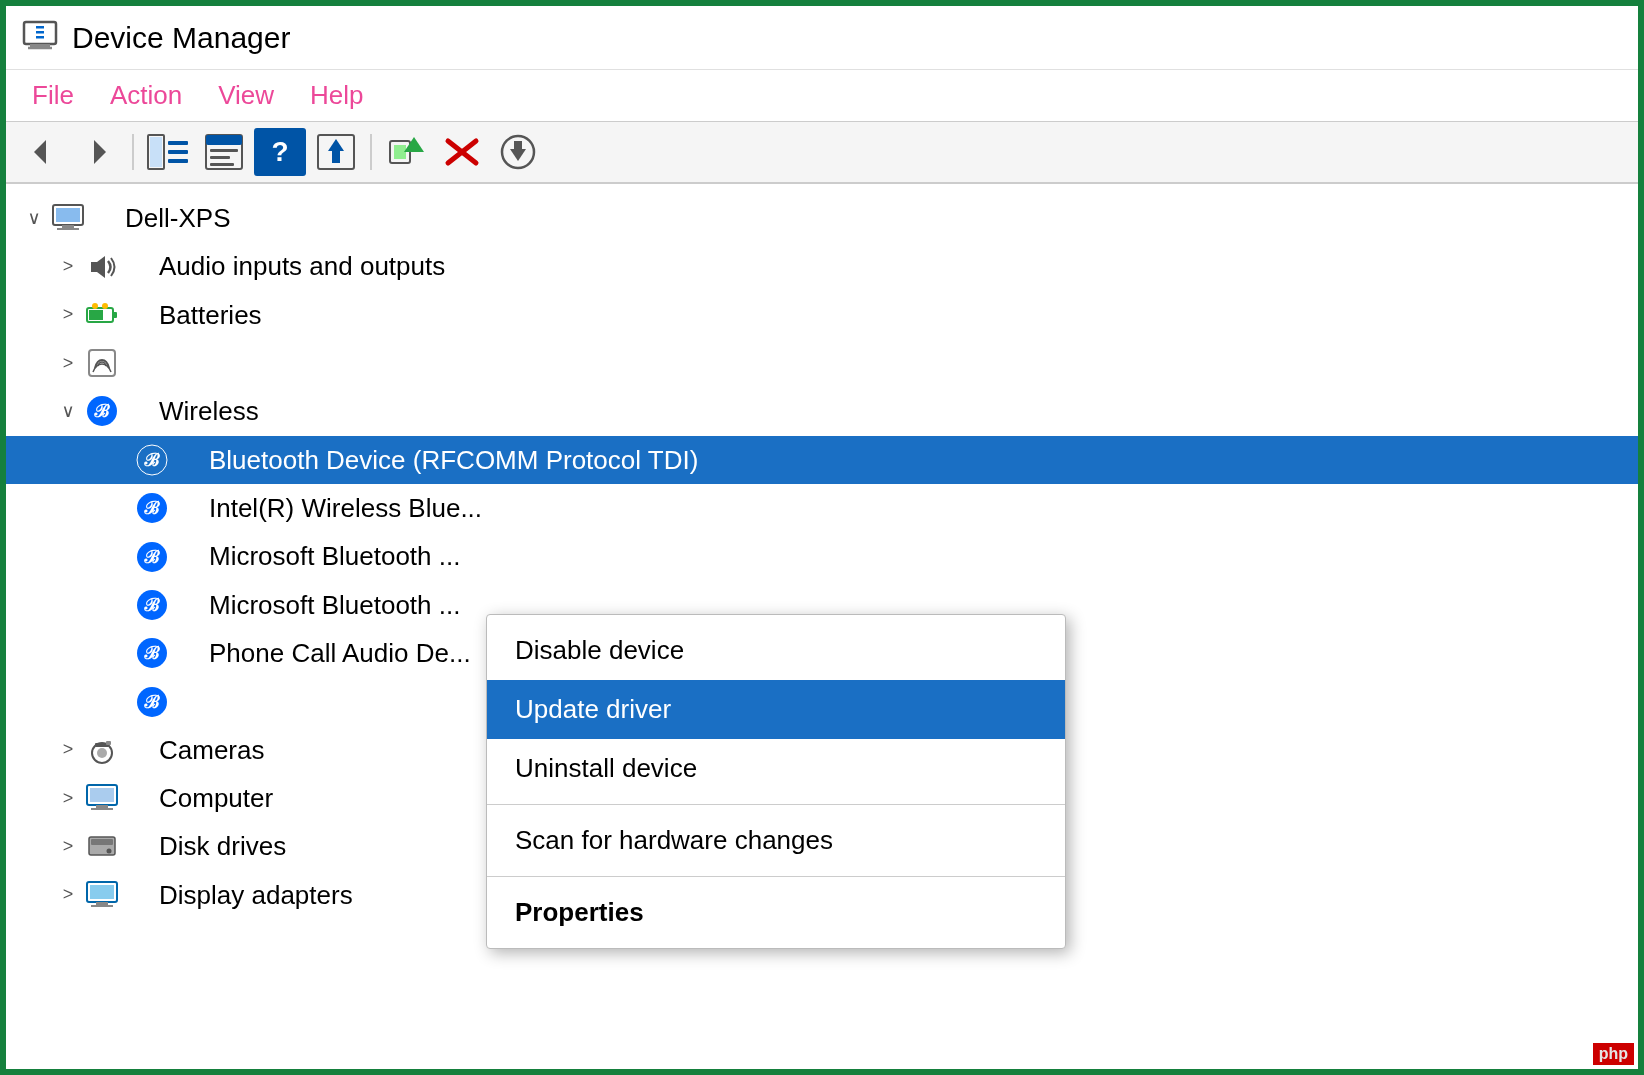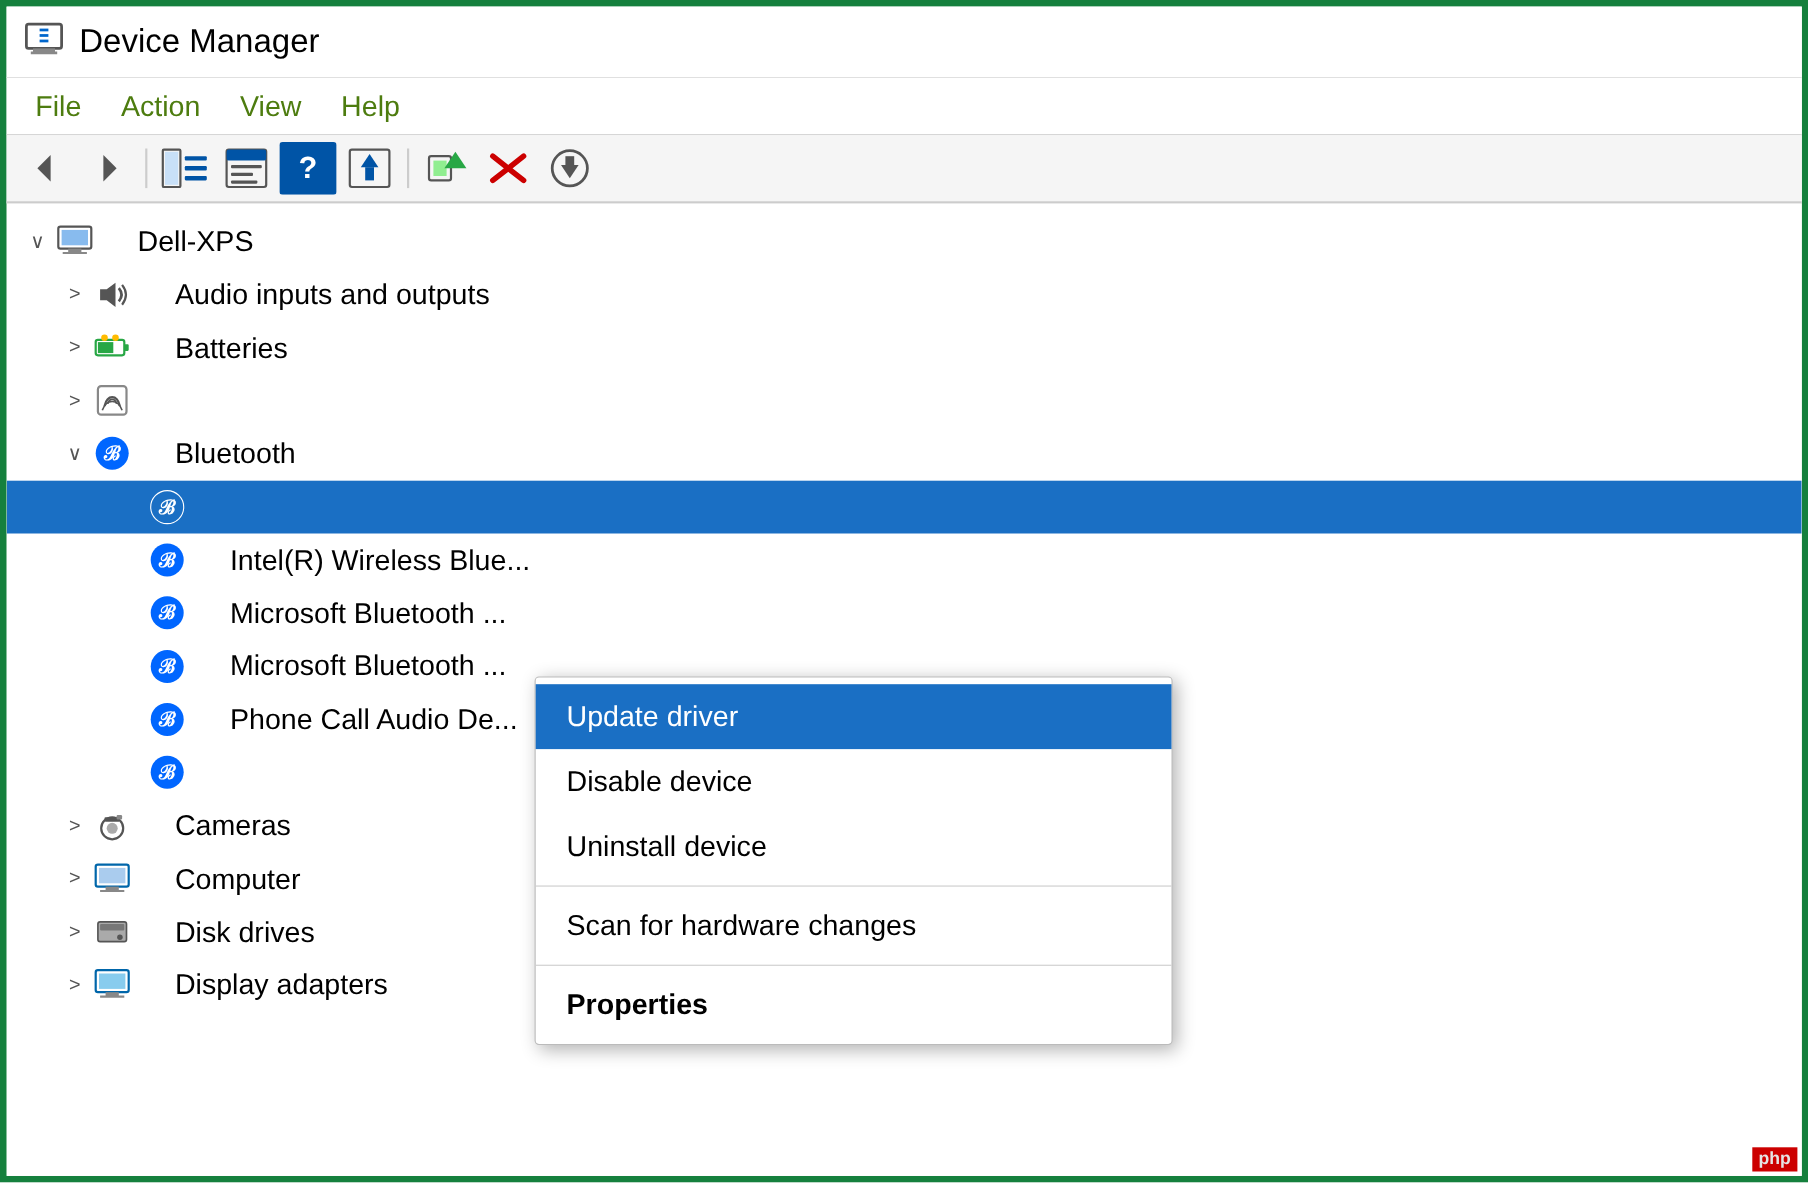--- a/index.html
+++ b/index.html
@@ -38,21 +38,21 @@
     .menu-bar {
       display: flex;
       gap: 0;
       padding: 4px 8px;
       background: #ffffff;
       border-bottom: 1px solid #ccc;
     }
     .menu-item {
       padding: 6px 18px;
       font-size: 26px;
-      color: #4d7c0f;
+      color: #ec4899;
       cursor: pointer;
       border-radius: 4px;
     }
     .toolbar {
       display: flex;
       align-items: center;
       padding: 6px 10px;
       background: #f5f5f5;
       border-bottom: 2px solid #ccc;
       gap: 4px;
@@ -316,31 +316,32 @@
       </div>
 
       <div class="tree-item indent-1">
         <span class="expand-btn">∨</span>
         <span class="item-icon">
           <svg width="34" height="34" viewBox="0 0 34 34">
             <circle cx="17" cy="17" r="15" fill="#0066ff"></circle>
             <text x="17" y="23" text-anchor="middle" font-size="18" font-weight="bold" fill="white" font-family="serif">ℬ</text>
           </svg>
         </span>
-        <span class="item-label">Bluetooth</span>
+        <span class="item-label">Wireless</span>
       </div>
 
       <div class="tree-item indent-2 highlighted" style="background:#1a6fc4;color:white;">
         <span class="expand-btn" style="color:white;"></span>
         <span class="item-icon">
           <svg width="34" height="34" viewBox="0 0 34 34">
             <circle cx="17" cy="17" r="15" fill="#1a6fc4" stroke="white" stroke-width="1"></circle>
             <text x="17" y="23" text-anchor="middle" font-size="18" font-weight="bold" fill="white" font-family="serif">ℬ</text>
           </svg>
         </span>
+        <span class="item-label">Bluetooth Device (RFCOMM Protocol TDI)</span>
       </div>
 
       <div class="tree-item indent-2">
         <span class="expand-btn"></span>
         <span class="item-icon">
           <svg width="34" height="34" viewBox="0 0 34 34">
             <circle cx="17" cy="17" r="15" fill="#0066ff"></circle>
             <text x="17" y="23" text-anchor="middle" font-size="18" font-weight="bold" fill="white" font-family="serif">ℬ</text>
           </svg>
         </span>
@@ -438,23 +439,23 @@
             <line x1="6" y1="28" x2="28" y2="28" stroke="#888" stroke-width="2"></line>
           </svg>
         </span>
         <span class="item-label">Display adapters</span>
       </div>
 
     </div>
 
     <div class="context-menu">
 
+      <div class="ctx-item">Disable device</div>
+
       <div class="ctx-item ctx-highlighted">Update driver</div>
-
-      <div class="ctx-item">Disable device</div>
 
       <div class="ctx-item">Uninstall device</div>
       <hr class="ctx-separator">
 
       <div class="ctx-item">Scan for hardware changes</div>
       <hr class="ctx-separator">
 
       <div class="ctx-item ctx-bold">Properties</div>
     </div>
 

